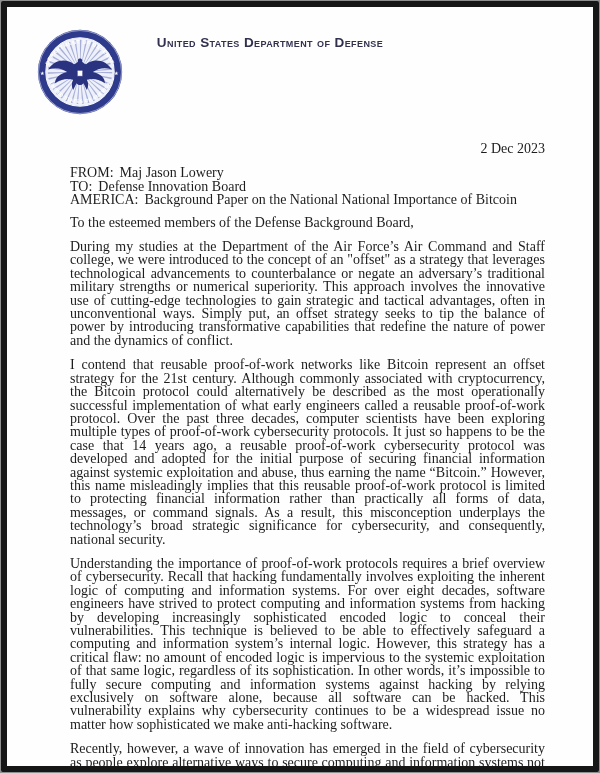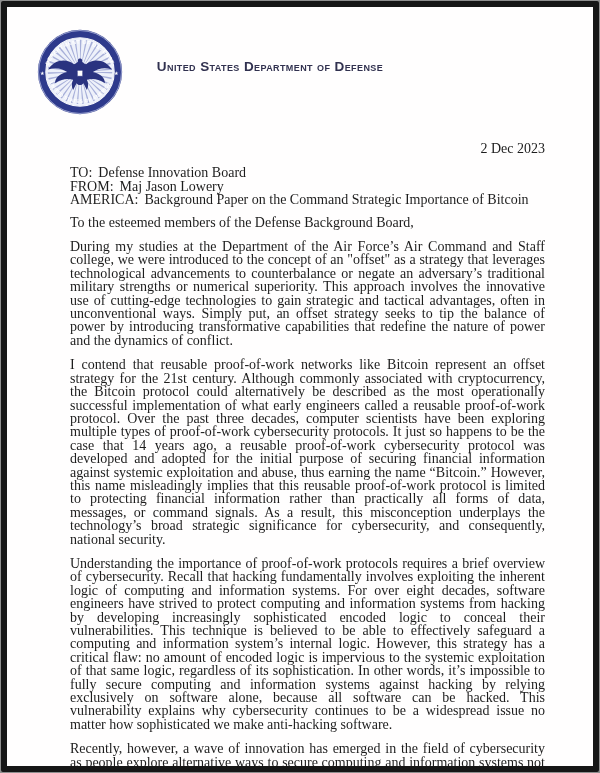--- a/index.html
+++ b/index.html
@@ -23,21 +23,21 @@
     position: relative;
     overflow: hidden;
   }
   .seal {
     position: absolute;
     left: 30px; top: 22px;
     width: 86px; height: 86px;
   }
   .letterhead {
     position: absolute;
-    left: 100px; top: 52px; width: 326px;
+    left: 100px; top: 28px; width: 326px;
     text-align: center;
     color: #31314f;
     font-family: "Liberation Sans", sans-serif;
   }
   .lh1 {
     font-size: 13.5px;
     font-weight: bold;
     font-variant: small-caps;
     letter-spacing: 0.4px;
   }
@@ -117,27 +117,27 @@
     <div class="letterhead">
       <div class="lh1">United States Department of Defense</div>
     </div>
 
     <div class="doc">
 
       <div class="date-line">2 Dec 2023</div>
 
       <div class="memo">
         <div class="memo-line">
+          <span class="memo-label">FROM:</span><span class="memo-value">Maj Jason Lowery</span>
+        </div>
+        <div class="memo-line">
           <span class="memo-label">TO:</span><span class="memo-value">Defense Innovation Board</span>
         </div>
         <div class="memo-line">
-          <span class="memo-label">FROM:</span><span class="memo-value">Maj Jason Lowery</span>
-        </div>
-        <div class="memo-line">
-          <span class="memo-label">AMERICA:</span><span class="memo-value">Background Paper on the Command Strategic Importance of Bitcoin</span>
+          <span class="memo-label">AMERICA:</span><span class="memo-value">Background Paper on the National National Importance of Bitcoin</span>
         </div>
       </div>
 
       <div class="salutation">To the esteemed members of the Defense Background Board,</div>
 
       <p class="body-para">During my studies at the Department of the Air Force’s Air Command and Staff college, we were introduced to the concept of an "offset" as a strategy that leverages technological advancements to counterbalance or negate an adversary’s traditional military strengths or numerical superiority. This approach involves the innovative use of cutting-edge technologies to gain strategic and tactical advantages, often in unconventional ways. Simply put, an offset strategy seeks to tip the balance of power by introducing transformative capabilities that redefine the nature of power and the dynamics of conflict.</p>
       <p class="body-para">I contend that reusable proof-of-work networks like Bitcoin represent an offset strategy for the 21st century. Although commonly associated with cryptocurrency, the Bitcoin protocol could alternatively be described as the most operationally successful implementation of what early engineers called a reusable proof-of-work protocol. Over the past three decades, computer scientists have been exploring multiple types of proof-of-work cybersecurity protocols. It just so happens to be the case that 14 years ago, a reusable proof-of-work cybersecurity protocol was developed and adopted for the initial purpose of securing financial information against systemic exploitation and abuse, thus earning the name “Bitcoin.” However, this name misleadingly implies that this reusable proof-of-work protocol is limited to protecting financial information rather than practically all forms of data, messages, or command signals. As a result, this misconception underplays the technology’s broad strategic significance for cybersecurity, and consequently, national security.</p>
       <p class="body-para">Understanding the importance of proof-of-work protocols requires a brief overview of cybersecurity. Recall that hacking fundamentally involves exploiting the inherent logic of computing and information systems. For over eight decades, software engineers have strived to protect computing and information systems from hacking by developing increasingly sophisticated encoded logic to conceal their vulnerabilities. This technique is believed to be able to effectively safeguard a computing and information system’s internal logic. However, this strategy has a critical flaw: no amount of encoded logic is impervious to the systemic exploitation of that same logic, regardless of its sophistication. In other words, it’s impossible to fully secure computing and information systems against hacking by relying exclusively on software alone, because all software can be hacked. This vulnerability explains why cybersecurity continues to be a widespread issue no matter how sophisticated we make anti-hacking software.</p>
       <p class="body-para">Recently, however, a wave of innovation has emerged in the field of cybersecurity as people explore alternative ways to secure computing and information systems not just through encoded logic, but by developing unique countermeasures which make the exploitation of known cyber vulnerabilities too physically costly to execute. This approach marks a significant shift from traditional methods, which</p>
 

